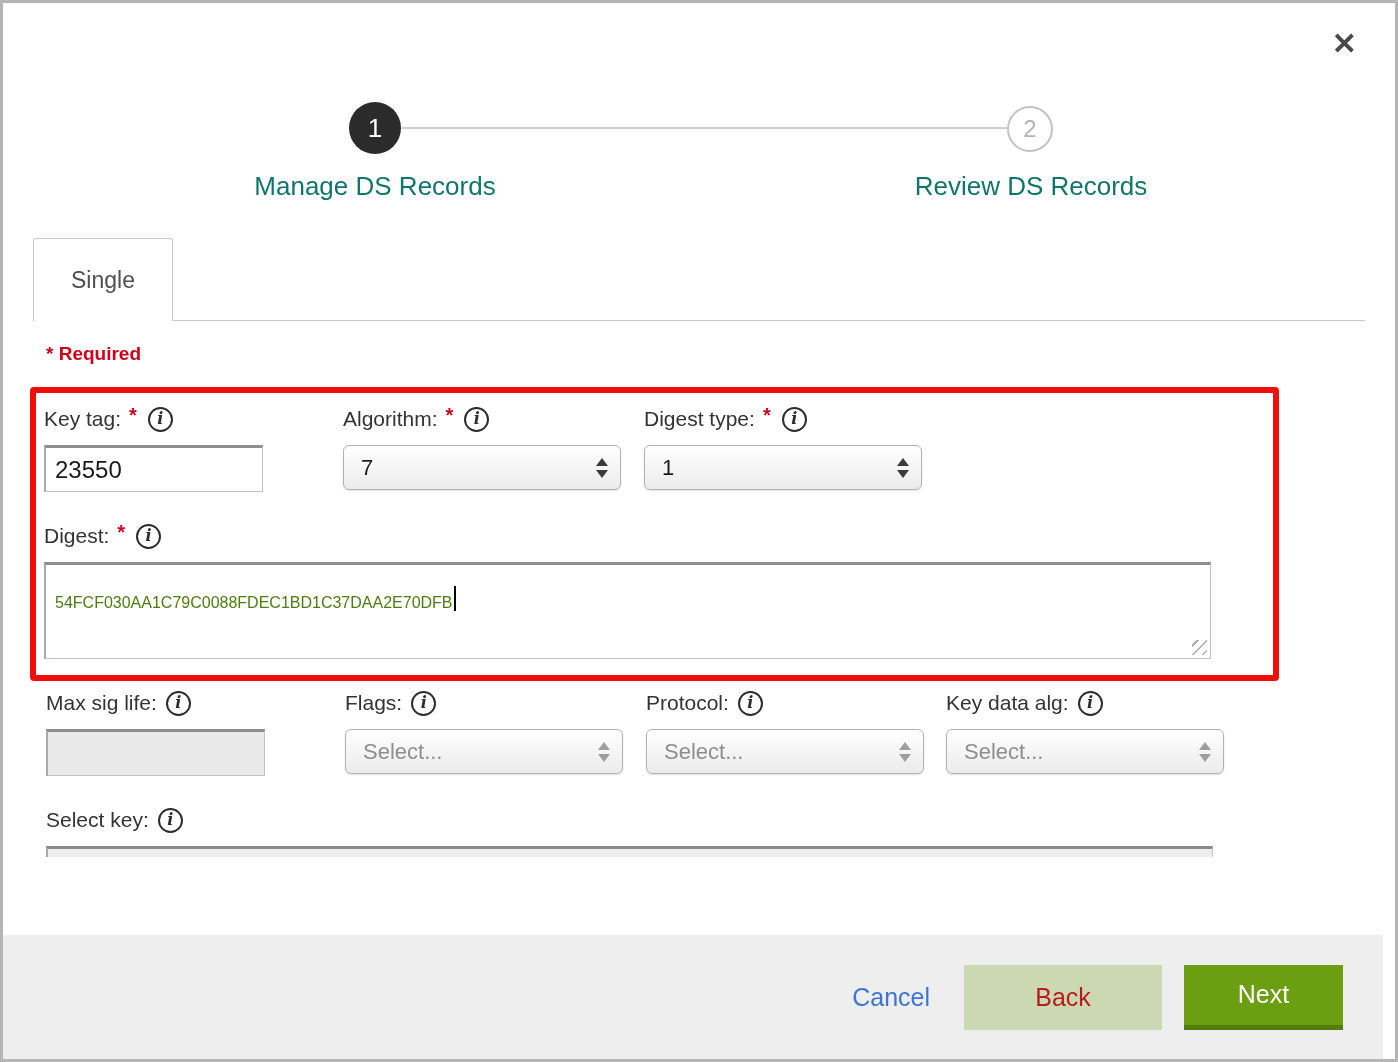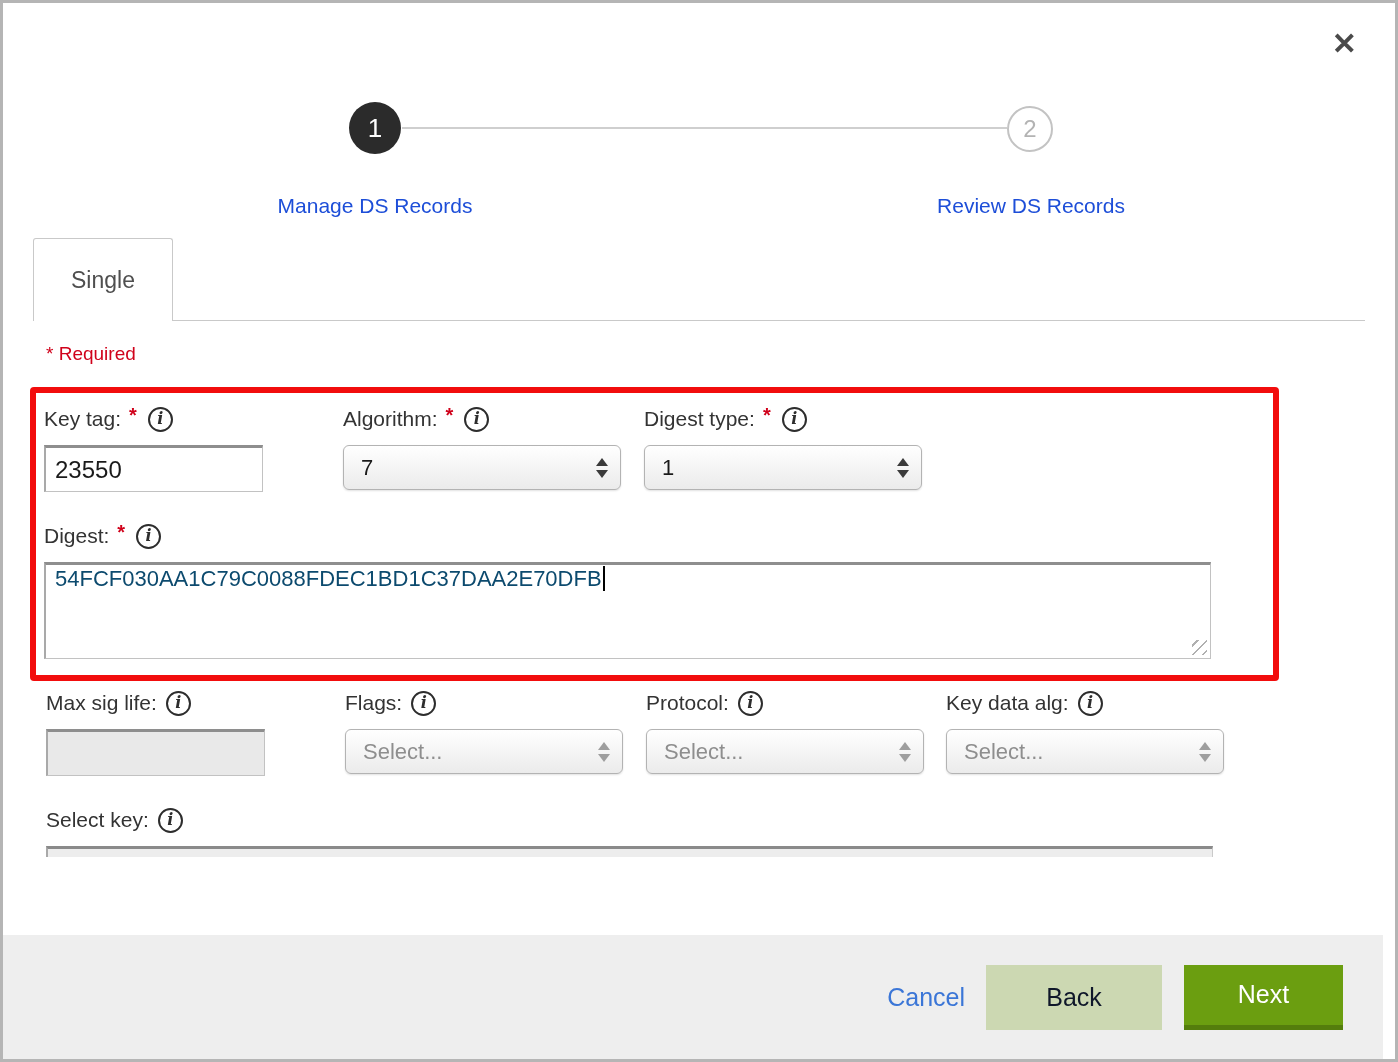--- a/index.html
+++ b/index.html
@@ -34,22 +34,22 @@
   .step-circle.inactive {
     left: 1004px; top: 103px; width: 46px; height: 46px;
     background: #fff; border: 2px solid #c3c3c3;
     color: #b3b3b3; font-size: 24px; line-height: 42px;
   }
   .step-line {
     position: absolute; left: 399px; top: 124px; width: 605px; height: 2px;
     background: #cfcfcf;
   }
   .step-label {
-    position: absolute; top: 191px; transform: translateX(-50%);
-    color: #1d4ed8; font-size: 21px; white-space: nowrap;
+    position: absolute; top: 168px; transform: translateX(-50%);
+    color: #0f766e; font-size: 26px; white-space: nowrap;
   }
   .step-label.s1 { left: 372px; }
   .step-label.s2 { left: 1028px; }
 
   
   .tabs {
     margin: 30px 30px 0 30px;
     display: flex; align-items: flex-end;
     border-bottom: 1px solid #c9c9c9;
     height: 83px;
@@ -67,21 +67,21 @@
     color: #4f4f4f;
   }
   .tab.inactive { color: #1c1c1c; }
 
   .page-title {
     margin: 32px 43px 0 43px;
     font-size: 29px; font-weight: bold; color: #111;
   }
   .required-note {
     margin: 22px 43px 0 43px;
-    color: #d0021b; font-size: 19px;
+    color: #d0021b; font-size: 19px; font-weight: bold;
   }
 
   
   .highlight-box {
     margin: 22px 116px 0 27px;
     border: 6px solid #f20d0d;
     border-radius: 4px;
     padding: 12px 0 16px 8px;
   }
 
@@ -149,22 +149,22 @@
   .select.placeholder .sel-arrows .down { border-top-color: #9e9e9e; }
 
   .digest-field { margin-top: 30px; }
   .digest-area {
     margin-top: 10px;
     width: 1167px; height: 97px;
     border: 1px solid #c2c2c2;
     border-top: 3px solid #8e8e8e;
     border-left: 2px solid #a9a9a9;
     background: #fff;
-    padding: 1px 9px;
-    font-size: 22px; color: #0c4a6e;
+    padding: 21px 9px;
+    font-size: 16px; color: #4d7c0f;
     position: relative;
   }
   .caret {
     display: inline-block; width: 2px; height: 25px;
     background: #000; vertical-align: text-bottom; margin-left: 1px;
   }
   .resize-grip {
     position: absolute; right: 3px; bottom: 3px;
     width: 15px; height: 15px;
     background: repeating-linear-gradient(135deg,
@@ -192,22 +192,23 @@
   .cancel-link {
     background: none; border: none; cursor: pointer;
     color: #3b76d7; font-size: 25px; font-family: inherit;
     margin-right: 21px;
   }
   .btn {
     height: 65px; border: none; cursor: pointer;
     font-size: 25px; font-family: inherit;
   }
   .btn-back {
-    width: 176px; background: #ccd8b2; color: #0f172a;
+    width: 198px; background: #ccd8b2; color: #b91c1c;
     margin-right: 22px;
+    margin-left: 13px;
   }
   .btn-next {
     width: 159px; background: #6b9e10; color: #fff;
     border-bottom: 5px solid #547d0c;
   }
 </style>
 </head>
 <body>
 
 <div class="modal">

